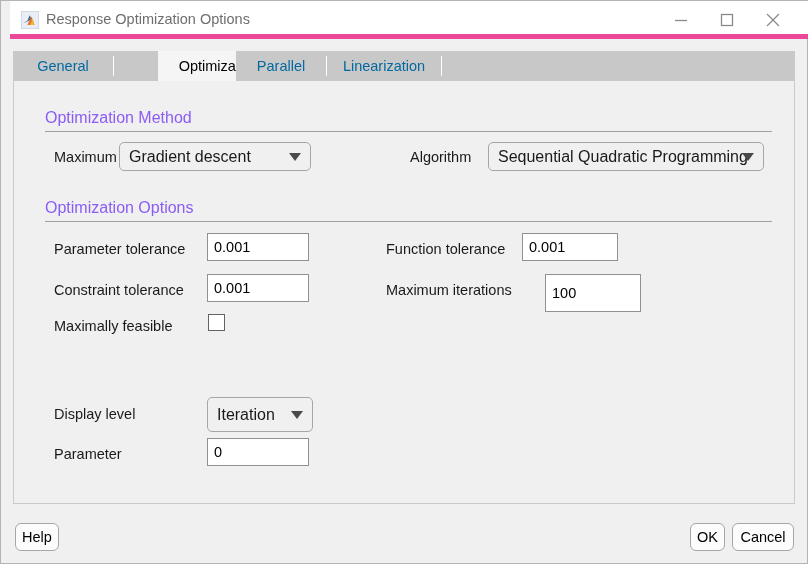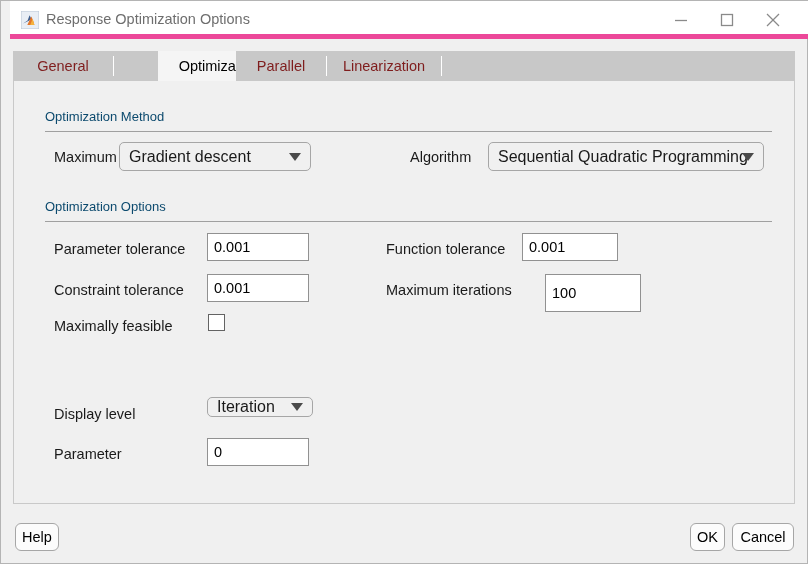--- a/index.html
+++ b/index.html
@@ -73,21 +73,21 @@
     left: 0; top: 0;
     width: 782px; height: 30px;
     background: #c8c8c8;
   }
   .tab {
     position: absolute;
     top: 0;
     height: 30px;
     box-sizing: border-box;
     background: #c8c8c8;
-    color: #7f1d1d;
+    color: #0369a1;
     font-size: 14.5px;
     line-height: 30px;
     text-align: center;
     white-space: nowrap;
     cursor: default;
   }
   .tab.selected {
     background: #f5f5f5;
     color: #000;
     margin-left: 44px;
@@ -108,22 +108,22 @@
     height: 423px;
     box-sizing: border-box;
     background: #f0f0f0;
     border: 1px solid #c9c9c9;
     border-top: none;
   }
 
   
   .group-label {
     position: absolute;
-    font-size: 13px;
-    color: #0c4a6e;
+    font-size: 16px;
+    color: #8b5cf6;
     white-space: nowrap;
   }
   .group-rule {
     position: absolute;
     height: 1px;
     background: #a0a0a0;
   }
 
   .field-label {
     position: absolute;
@@ -294,21 +294,21 @@
     <div class="field-label" style="left:40px; top:199px;">Constraint tolerance</div>
     <input class="textbox" type="text" style="left: 193px; top: 193px; width: 102px; height: 28px;" value="0.001">
 
     <div class="field-label" style="left:372px; top:199px;">Maximum iterations</div>
     <input class="textbox" type="text" style="left: 508px; top: 193px; width: 96px; height: 38px; margin-left: 23px;" value="100">
 
     <div class="field-label" style="left:40px; top:235px;">Maximally feasible</div>
     <div class="checkbox" style="left:194px; top:233px;"></div>
 
     <div class="field-label" style="left:40px; top:323px;">Display level</div>
-    <div class="combo" style="left:193px; top:316px; width:106px; height:20px;">
+    <div class="combo" style="left:193px; top:316px; width:106px; height:35px;">
       <span class="combo-text">Iteration</span>
       <span class="combo-arrow"></span>
     </div>
 
     <div class="field-label" style="left:40px; top:363px;">Parameter</div>
     <input class="textbox" type="text" style="left: 193px; top: 357px; width: 102px; height: 28px;" value="0">
 
   </div>
 
   <div class="pushbtn" style="left:14px; top:522px; width:44px; height:28px;">

